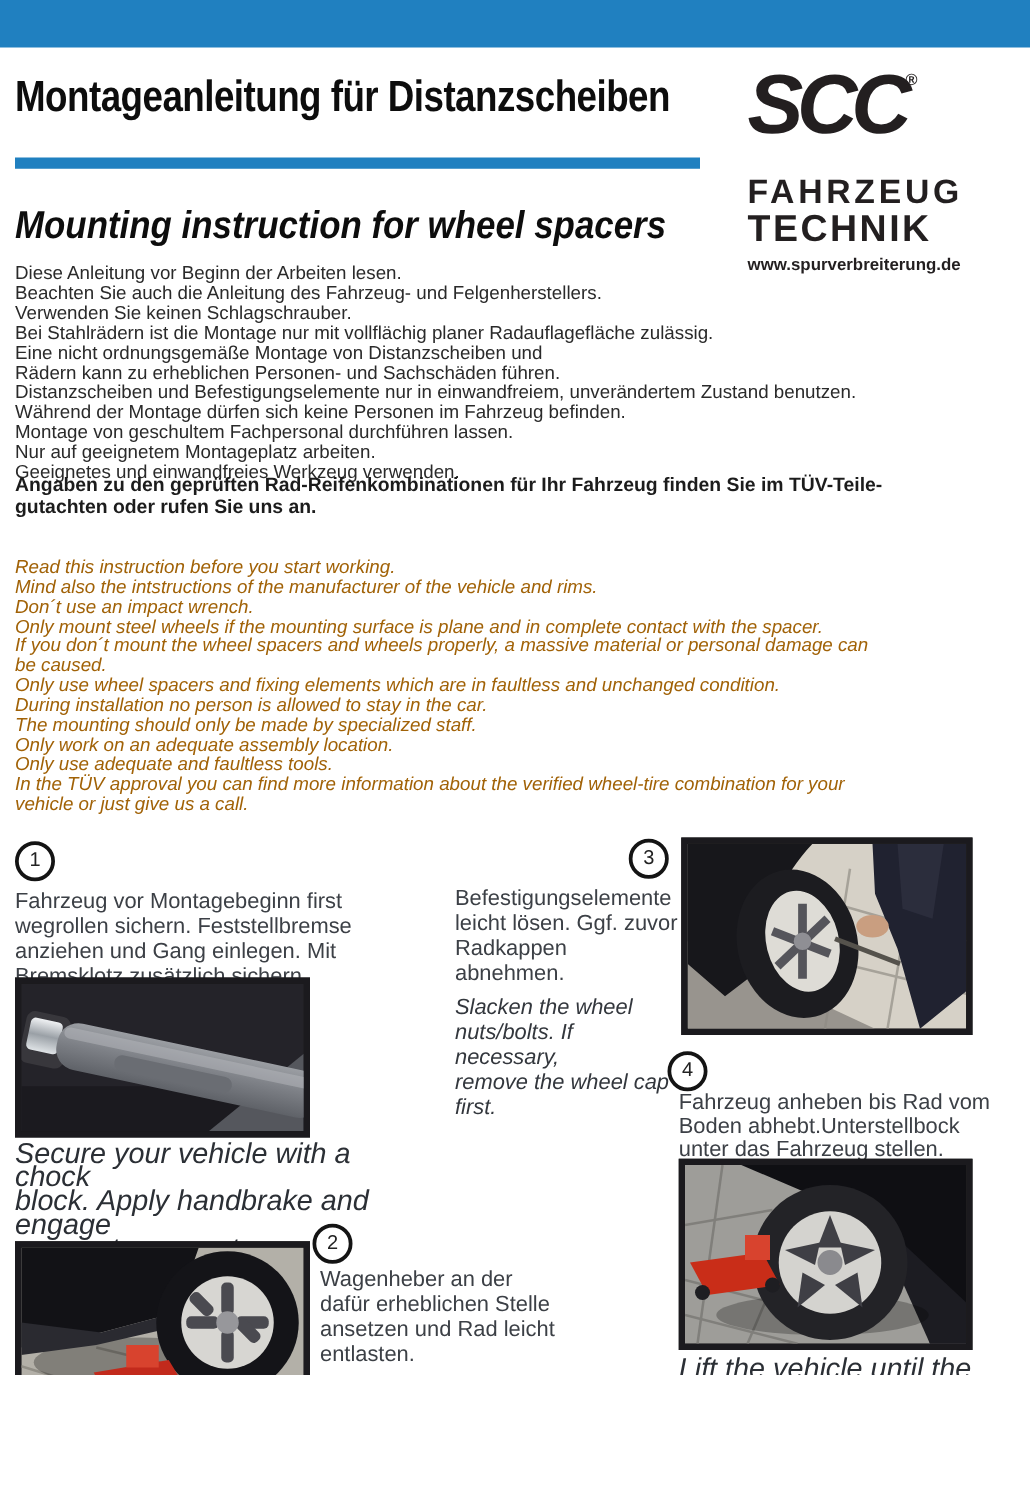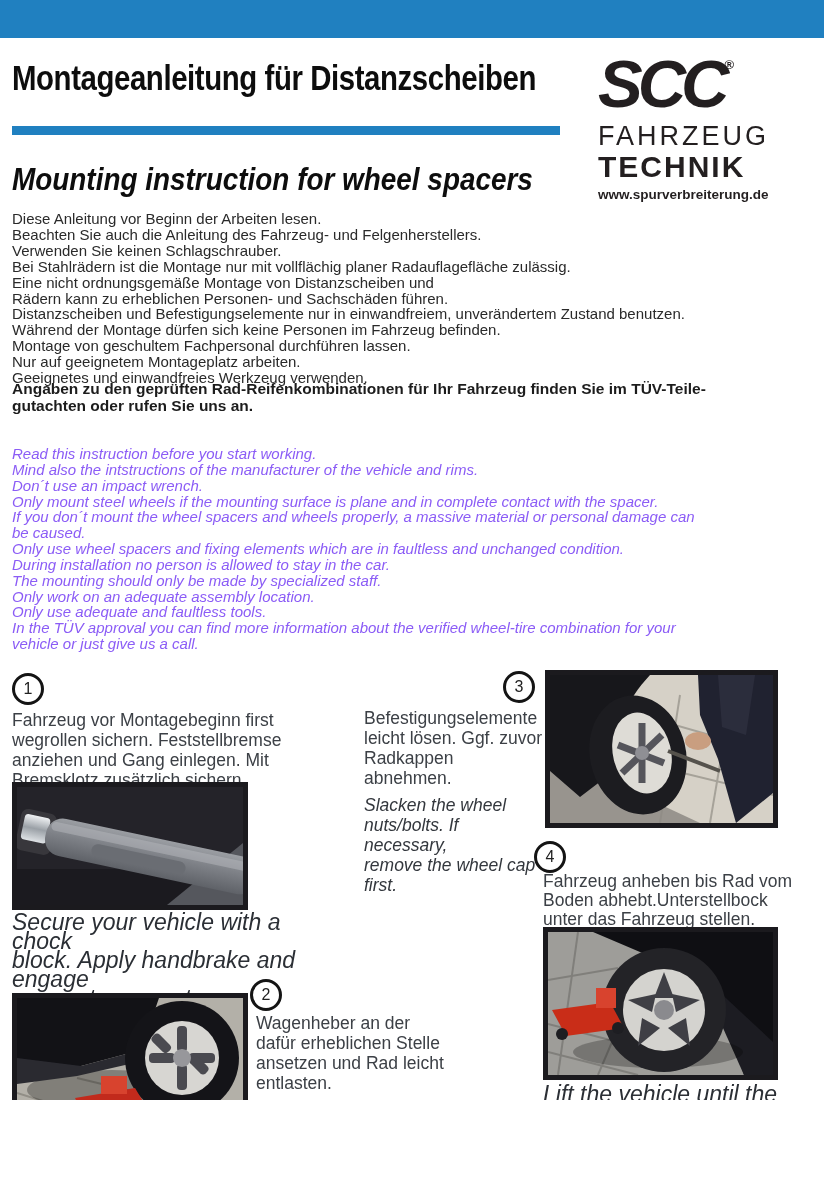--- a/index.html
+++ b/index.html
@@ -19,27 +19,27 @@
   .rule { position:absolute; left:12px; top:126px; width:548px; height:9px; background:#2080c0; }
   .title-en {
     position:absolute; left:12px; top:162px; margin:0;
     font-size:31px; font-weight:bold; font-style:italic; color:#0d0d0d;
     transform:scaleX(.9); transform-origin:0 50%; white-space:nowrap;
   }
 
   .logo { position:absolute; left:598px; top:50px; width:216px; text-align:left; color:#231f20; line-height:1; }
   .logo-scc { font-size:67px; font-weight:bold; font-style:italic; letter-spacing:-5px; }
   .logo-scc .reg { font-size:13px; font-style:normal; letter-spacing:0; vertical-align:38px; }
-  .logo-f { font-size:27px; font-weight:normal; letter-spacing:3px; margin-top:6px; }
+  .logo-f { font-size:27px; font-weight:bold; letter-spacing:3px; margin-top:23px; }
   .logo-t { font-size:30px; font-weight:bold; letter-spacing:2px; margin-top:2px; }
   .logo-url { font-size:13.5px; font-weight:bold; margin-top:6px; letter-spacing:0; }
 
   .intro-de { position:absolute; left:12px; top:211px; font-size:15px; line-height:15.9px; color:#2a2a2a; width:800px; }
   .intro-de-bold { position:absolute; left:12px; top:381px; font-size:15.5px; line-height:16.5px; font-weight:bold; color:#1c1c1c; width:800px; }
-  .intro-en { position:absolute; left:12px; top:446px; font-size:15px; line-height:15.85px; font-style:italic; color:#8b5cf6; width:800px; }
+  .intro-en { position:absolute; left:12px; top:446px; font-size:15px; line-height:15.85px; font-style:italic; color:#a16207; width:800px; }
 
   .badge {
     position:absolute; width:26px; height:26px; border:3px solid #141414; border-radius:50%;
     text-align:center; line-height:26px; font-size:16px; color:#222; background:#fff;
   }
   .steptext { position:absolute; font-size:17.5px; line-height:20px; color:#3c4046; }
   .steptext .en { font-style:italic; margin-top:7px; color:#33373d; }
   .caption { position:absolute; font-size:23px; line-height:19px; font-style:italic; color:#2b2f35; }
 
   .photo { position:absolute; border:5px solid #1b1a1e; background:#222; overflow:hidden; }

